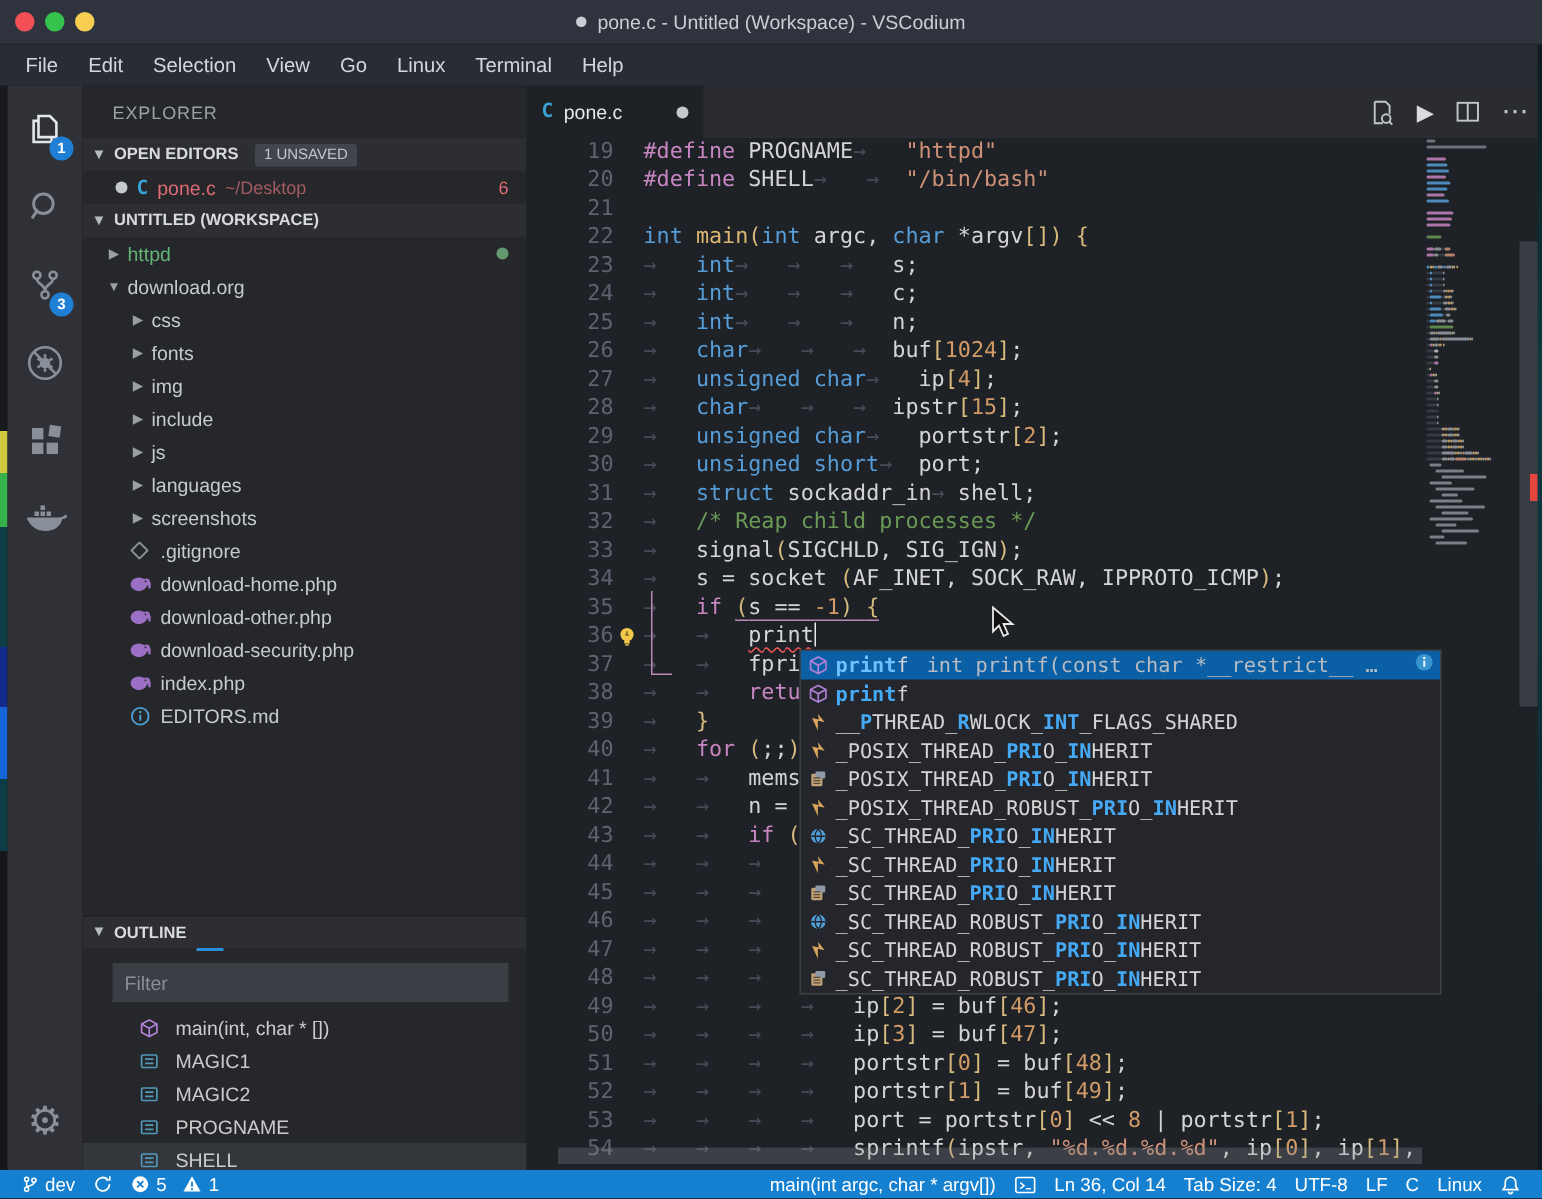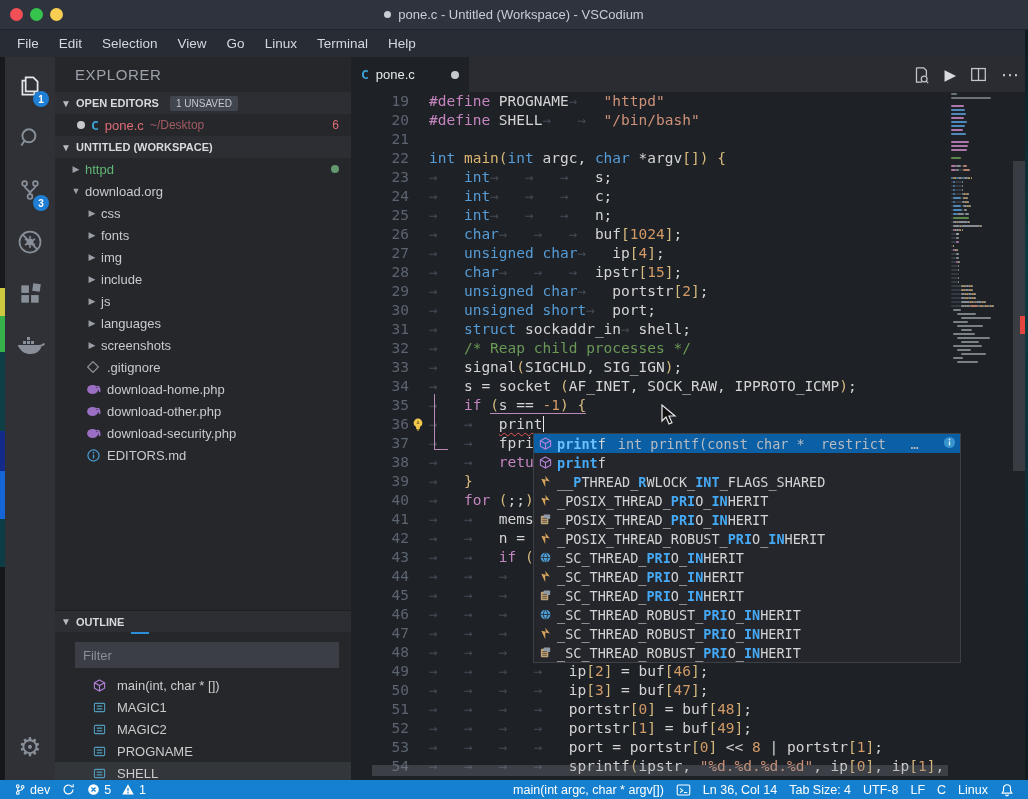--- a/index.html
+++ b/index.html
@@ -29,21 +29,21 @@
   .activitybar{position:absolute;left:5px;top:57px;width:50px;height:723px;background:#2f3136;display:flex;flex-direction:column;align-items:center;z-index:10;}
   .act-icon{position:relative;width:50px;height:46px;display:flex;align-items:center;justify-content:center;color:#898f99;margin-top:6px;}
   .act-icon.active{color:#e3e6ea;}
   .act-icon svg{display:block;}
   .act-badge{position:absolute;right:6px;bottom:2px;min-width:16px;height:16px;border-radius:50%;background:#1f7fd4;color:#fff;font-size:10px;display:flex;align-items:center;justify-content:center;font-weight:bold;}
   .act-spacer{flex:1;}
   .gear{font-size:26px;color:#8a9099;margin-bottom:10px;}
 
   
   .sidebar{position:absolute;left:55px;top:57px;width:296px;height:723px;background:#25272b;z-index:5;overflow:hidden;}
-  .sb-title{height:35px;display:flex;align-items:center;padding-left:20px;color:#9da2aa;font-size:15px;letter-spacing:.6px;}
+  .sb-title{height:35px;display:flex;align-items:center;padding-left:20px;color:#9da2aa;font-size:12px;letter-spacing:.6px;}
   .section-hdr{height:22px;display:flex;align-items:center;background:#2c2e33;color:#d8dadd;font-weight:bold;font-size:11px;padding-left:4px;gap:3px;}
   .chev{color:#b6b9bd;font-size:10px;width:14px;text-align:center;display:inline-block;}
   .badge-pill{background:#41454d;color:#c3c7cc;font-size:10px;font-weight:normal;padding:2px 6px;border-radius:2px;margin-left:8px;}
   .oe-row{height:22px;display:flex;align-items:center;padding-left:22px;gap:6px;position:relative;}
   .dirty-dot{width:8px;height:8px;border-radius:50%;background:#c5c9ce;}
   .cicon{color:#3ba3d8;font-weight:bold;font-family:"DejaVu Sans Mono",monospace;font-size:13px;}
   .fname-err{color:#e06c75;}
   .fpath{color:#a15a60;font-size:12px;}
   .row-right{position:absolute;right:12px;color:#e06c75;font-size:12px;}
   .tree{font-size:13px;}
@@ -281,20 +281,31 @@
         <div class="tree-row" style="padding-left: 30px;">
           <span class="ficon">
             <svg width="15" height="11" viewBox="0 0 16 12">
               <ellipse cx="7" cy="6" rx="6" ry="5" fill="#9b6fc3"></ellipse>
               <circle cx="12.5" cy="4.5" r="2.6" fill="#9b6fc3"></circle>
               <rect x="13.8" y="4.5" width="1.8" height="4.5" rx="0.9" fill="#9b6fc3"></rect>
               <circle cx="11.8" cy="3.9" r="0.7" fill="#24262b"></circle>
             </svg>
           </span>
           <span class="lbl ">download-security.php</span>
+        </div>
+        <div class="tree-row" style="padding-left: 30px;">
+          <span class="ficon">
+            <svg width="15" height="11" viewBox="0 0 16 12">
+              <ellipse cx="7" cy="6" rx="6" ry="5" fill="#9b6fc3"></ellipse>
+              <circle cx="12.5" cy="4.5" r="2.6" fill="#9b6fc3"></circle>
+              <rect x="13.8" y="4.5" width="1.8" height="4.5" rx="0.9" fill="#9b6fc3"></rect>
+              <circle cx="11.8" cy="3.9" r="0.7" fill="#24262b"></circle>
+            </svg>
+          </span>
+          <span class="lbl ">index.php</span>
         </div>
         <div class="tree-row" style="padding-left: 30px;">
           <span class="ficon">
             <svg width="13" height="13" viewBox="0 0 14 14">
               <circle cx="7" cy="7" r="6" fill="none" stroke="#4aa0d5" stroke-width="1.3"></circle>
               <rect x="6.3" y="6" width="1.4" height="4.2" fill="#4aa0d5"></rect>
               <circle cx="7" cy="3.9" r="0.9" fill="#4aa0d5"></circle>
             </svg>
           </span>
           <span class="lbl ">EDITORS.md</span>

